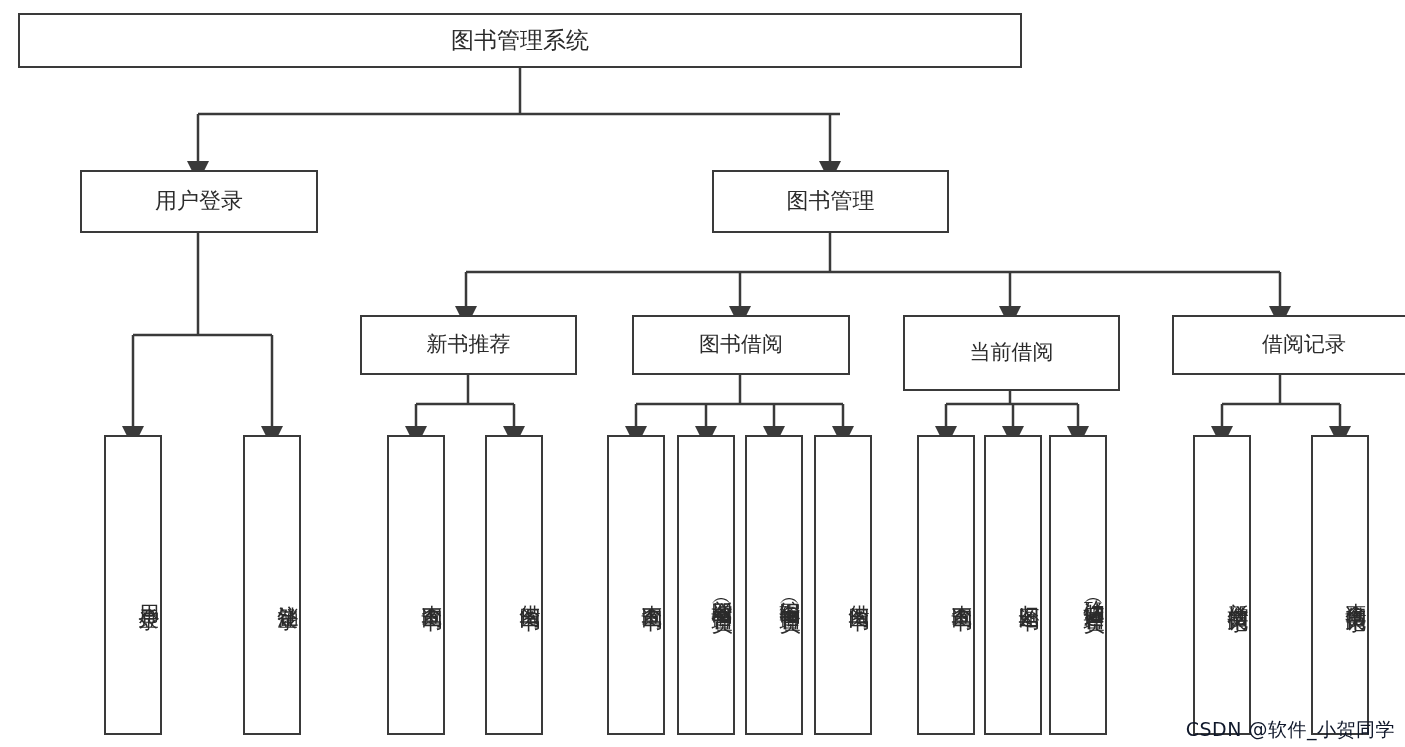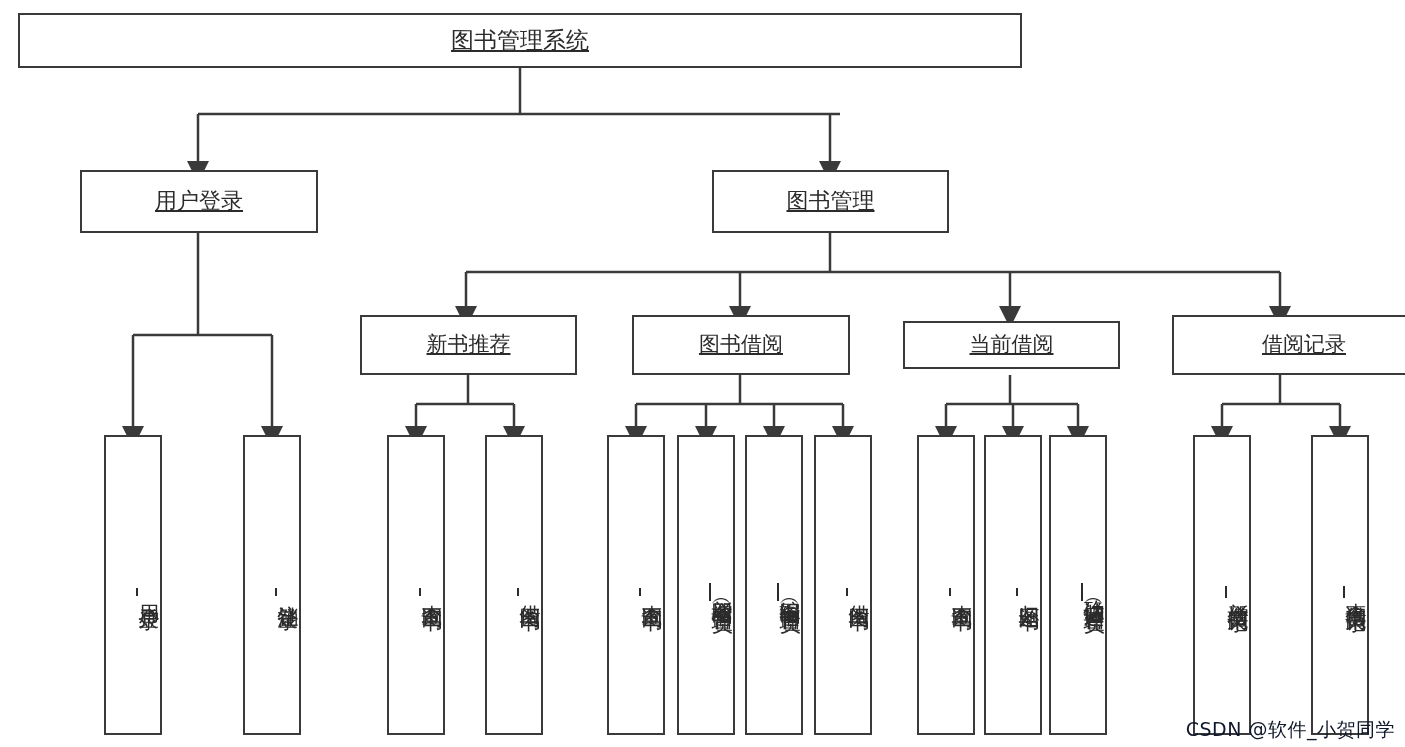--- a/index.html
+++ b/index.html
@@ -14,21 +14,20 @@
     position:absolute;
     box-sizing:border-box;
     border:2px solid #3a3a3a;
     background:#ffffff;
     display:flex;
     align-items:center;
     justify-content:center;
     color:#2b2b2b;
     text-align:center;
     line-height:1.12;
-    text-decoration:underline;
   }
   .node.root{font-size:23px;}
   .node.l2{font-size:22px;}
   .node.l3{font-size:21px;}
   .node.leaf{
     font-size:21px;
     writing-mode:vertical-rl;
     text-orientation:upright;
     letter-spacing:2px;
     align-items:flex-start;
@@ -120,21 +119,21 @@
   <div class="node l2" style="left:712px;top:170px;width:237px;height:63px;">
     <span>图书管理</span>
   </div>
 
   <div class="node l3" style="left:360px;top:315px;width:217px;height:60px;">
     <span>新书推荐</span>
   </div>
   <div class="node l3" style="left:632px;top:315px;width:218px;height:60px;">
     <span>图书借阅</span>
   </div>
-  <div class="node l3" style="left:903px;top:315px;width:217px;height:48px;margin-top:6px;">
+  <div class="node l3" style="left:903px;top:315px;width:217px;height:76px;">
     <span>当前借阅</span>
   </div>
   <div class="node l3" style="left:1172px;top:315px;width:264px;height:60px;">
     <span>借阅记录</span>
   </div>
 
   <div class="node leaf" style="left:104px;top:435px;width:58px;height:300px;">
     <span>用户登录</span>
   </div>
   <div class="node leaf" style="left:243px;top:435px;width:58px;height:300px;">

